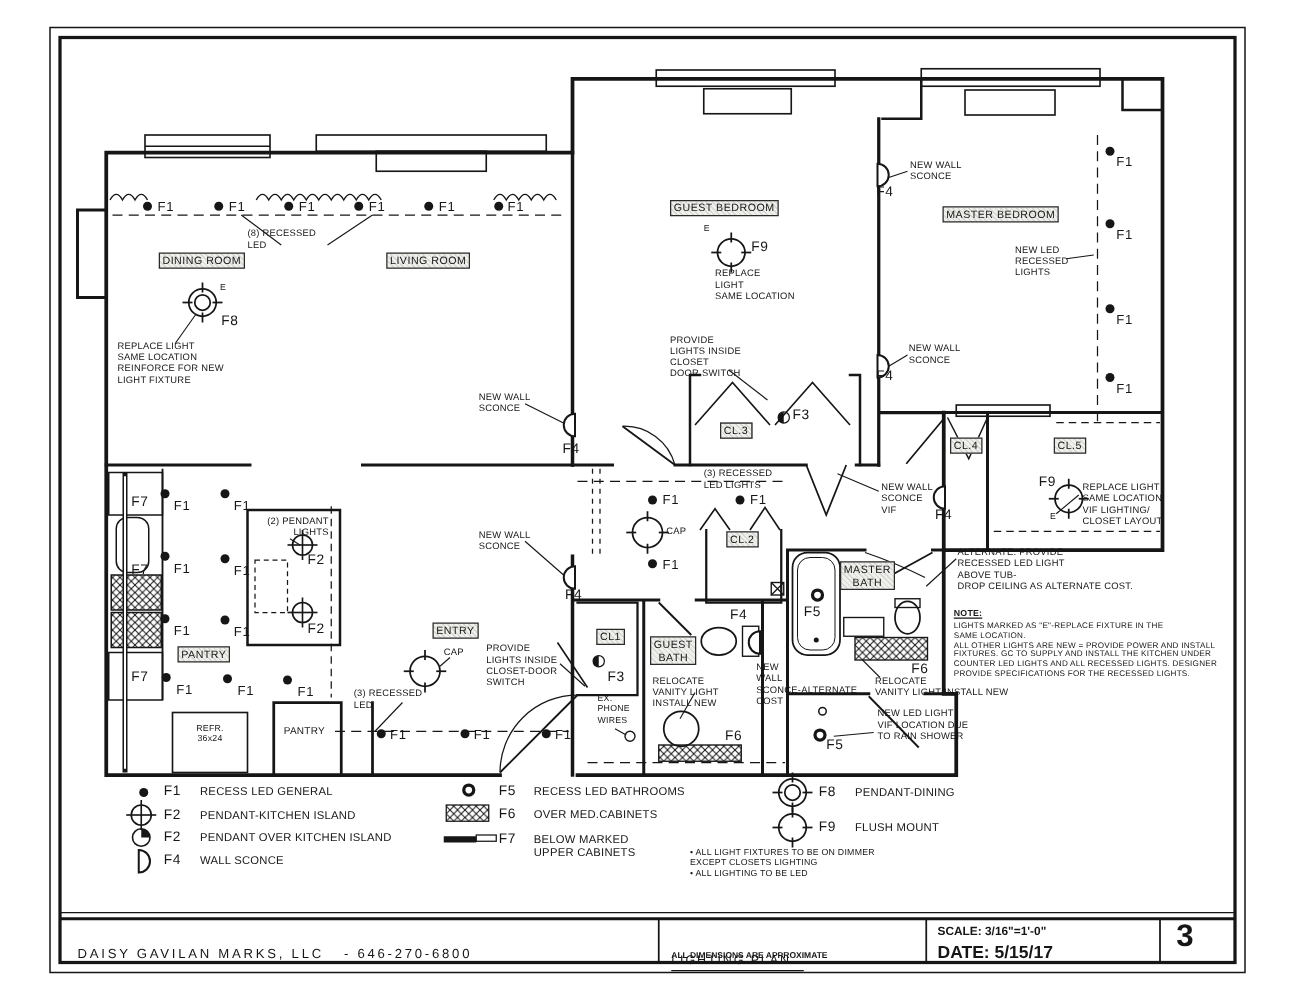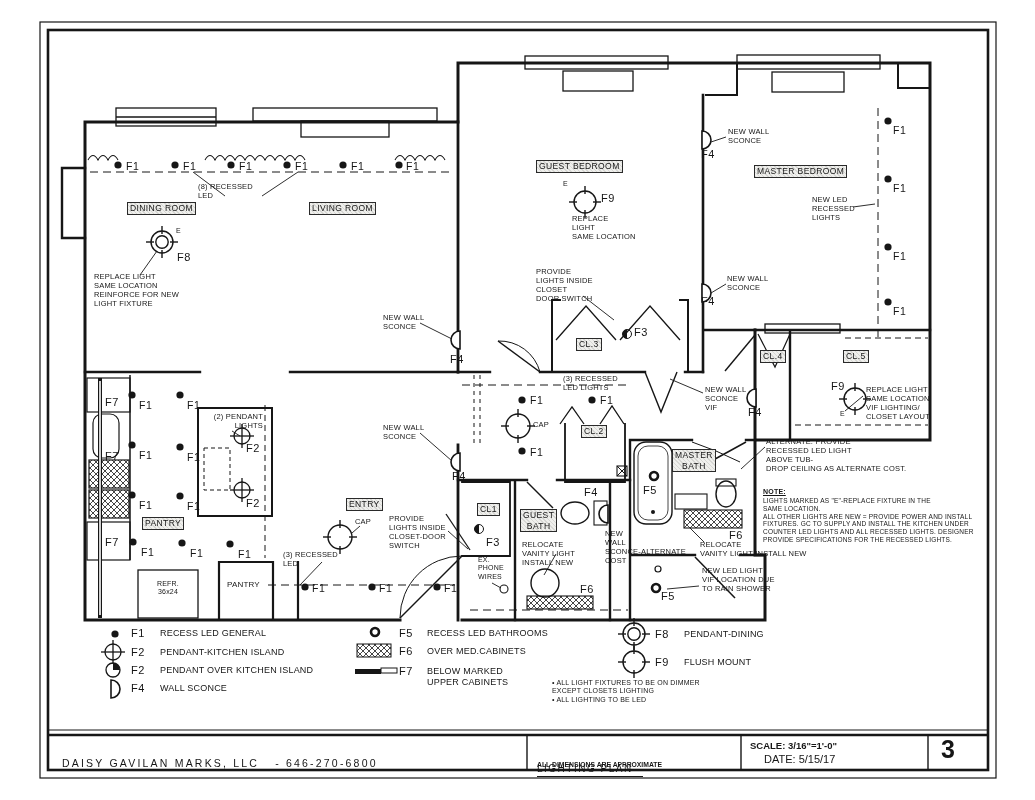--- a/index.html
+++ b/index.html
@@ -15,21 +15,21 @@
         padding:0 2px;background:#efefec;
         background-image:repeating-linear-gradient(45deg,rgba(0,0,0,.10) 0 1px,transparent 1px 3px);
         text-align:center;white-space:pre-line;line-height:1.25;}
   .und{text-decoration:underline;}
   .tb-client{position:absolute;left:62px;top:737px;font-size:19px;letter-spacing:1px;}
   .tb-firm{position:absolute;left:62px;top:757px;font-size:10.5px;letter-spacing:2.2px;display:flex;gap:16px;}
   .tb-title{position:absolute;left:537px;top:763px;font-size:10px;letter-spacing:1.5px;
             border-bottom:1.5px solid #161616;padding:0 10px 2px 0;}
   .tb-dim{position:absolute;left:537px;top:761px;font-size:6.8px;font-weight:700;}
   .tb-scale{position:absolute;left:750px;top:740px;font-size:9.5px;font-weight:600;}
-  .tb-date{position:absolute;left:750px;top:753px;font-size:11px;font-weight:400;margin-left:14px;}
+  .tb-date{position:absolute;left:750px;top:753px;font-size:14px;font-weight:700;}
   .tb-num{position:absolute;left:941px;top:735px;font-size:25px;font-weight:700;}
 </style>
 </head>
 <body>
 
 <div id="stage">
 
 <svg width="1035" height="800" viewBox="0 0 1035 800">
   <defs>
     <pattern id="xh" width="6" height="6" patternUnits="userSpaceOnUse">

